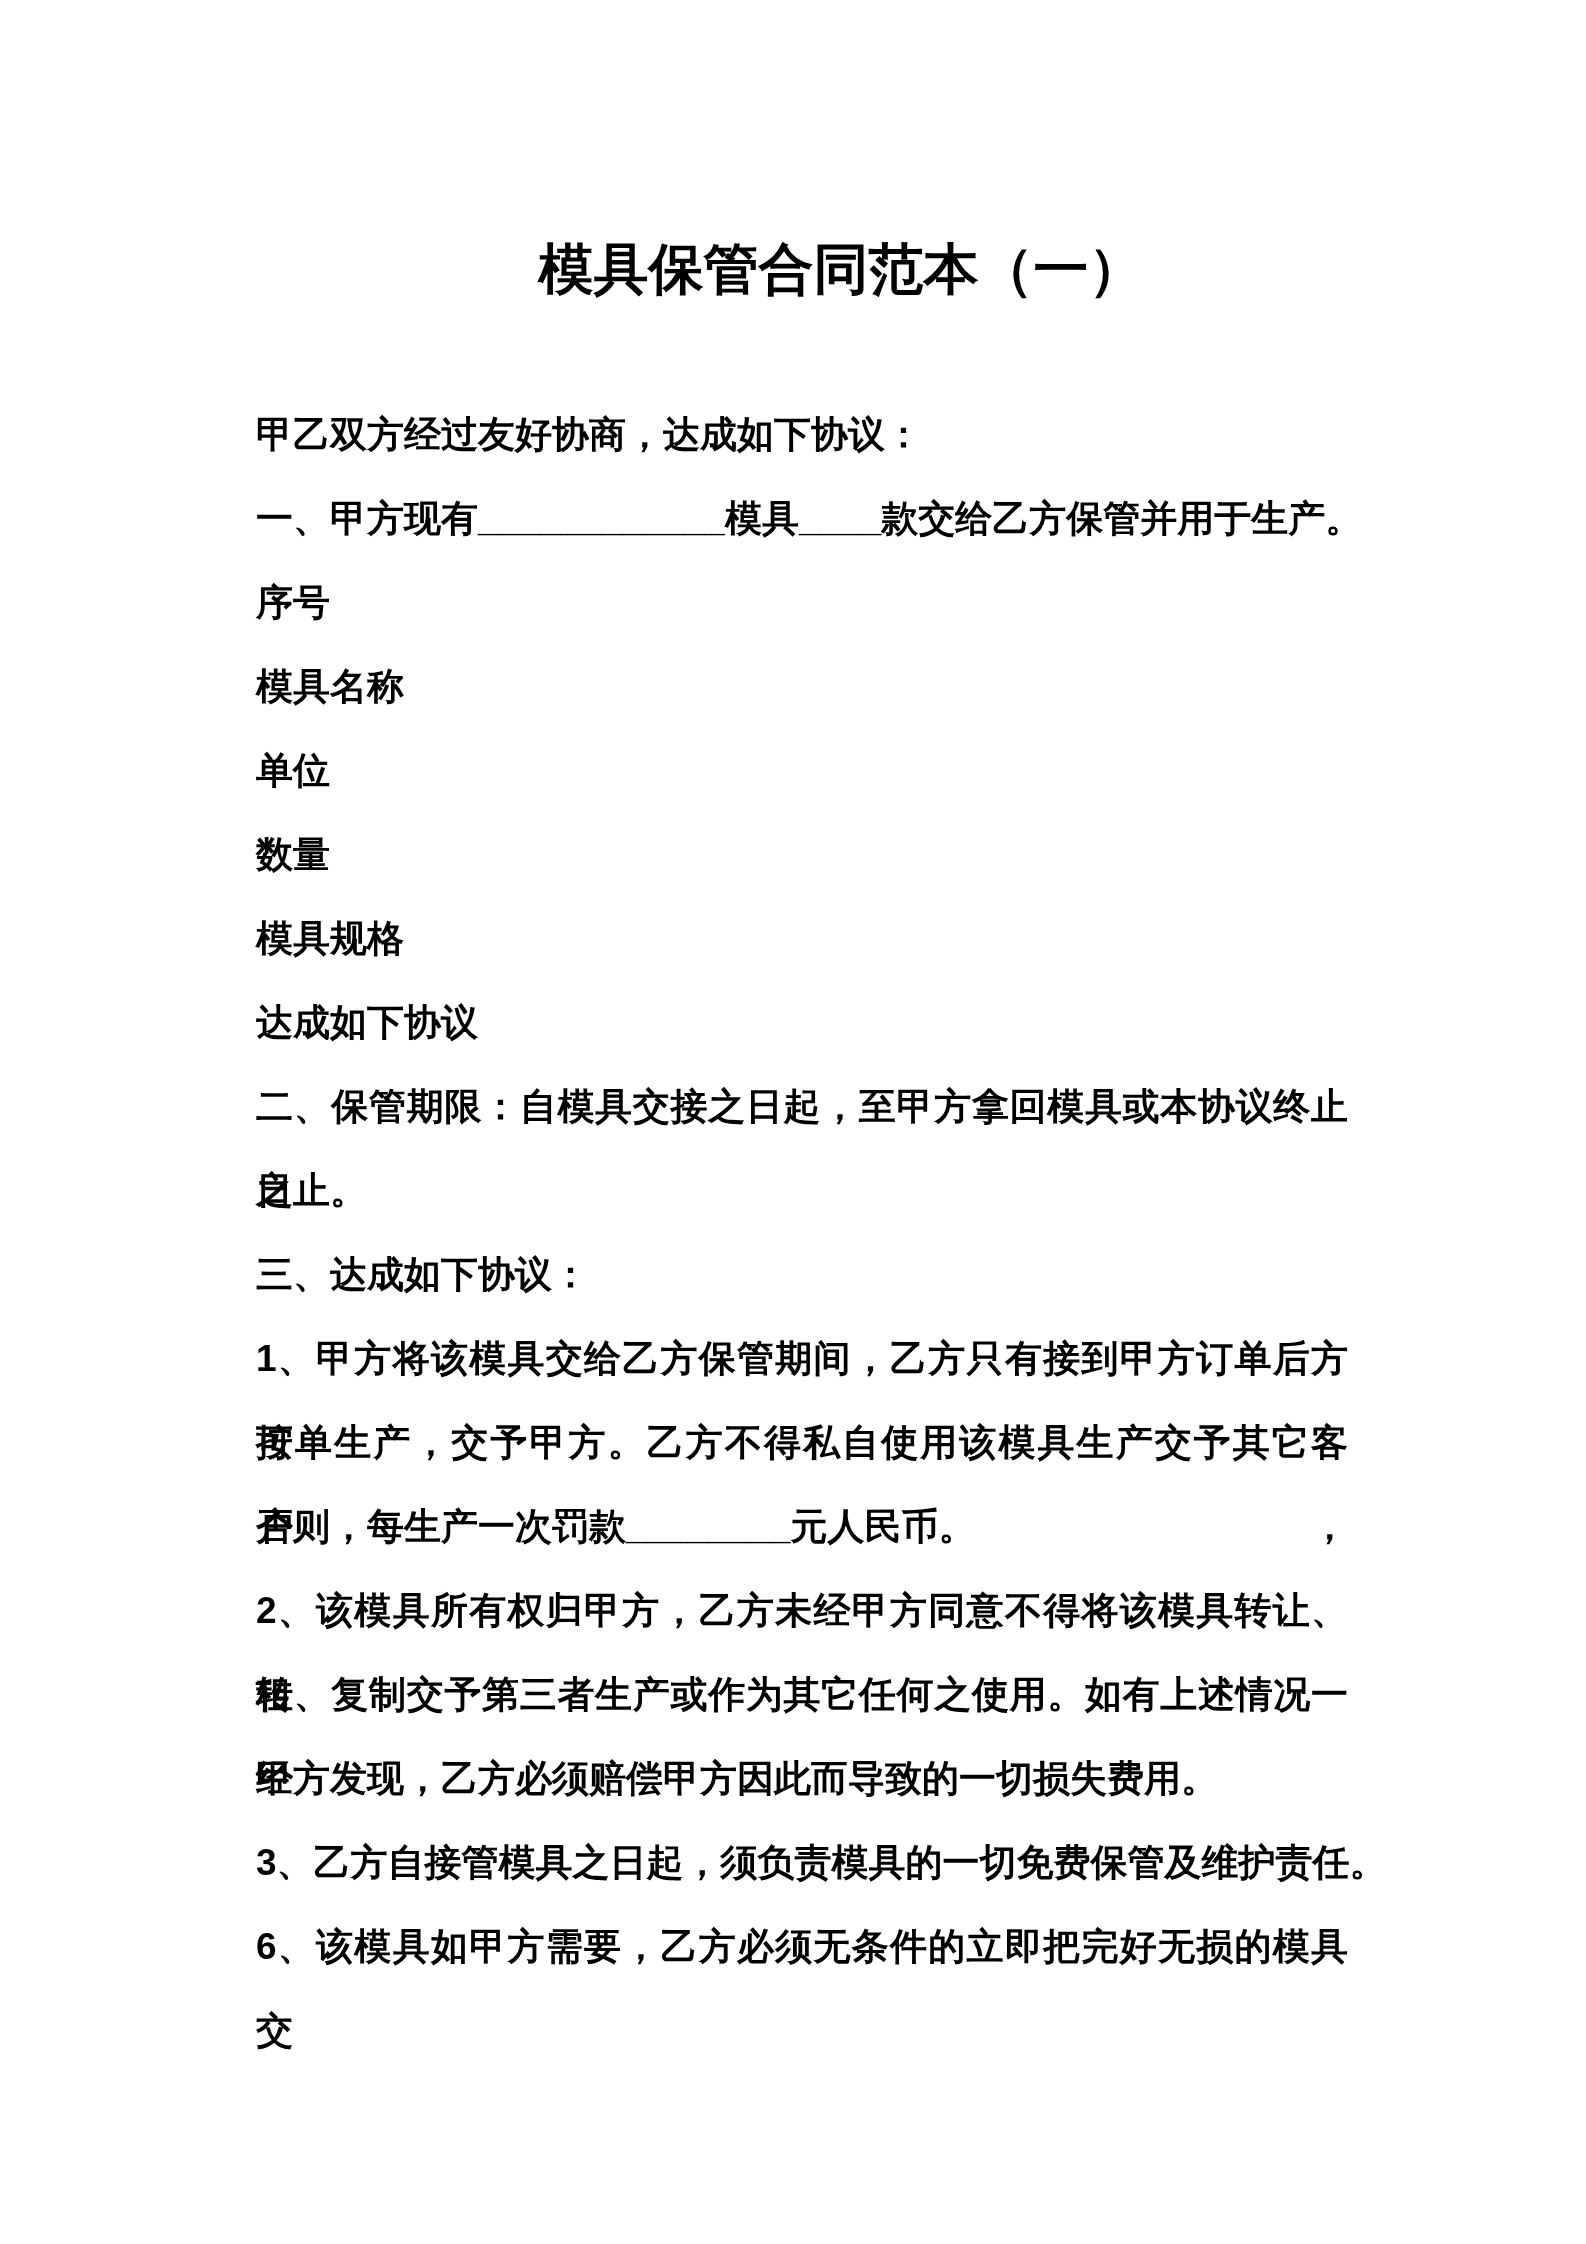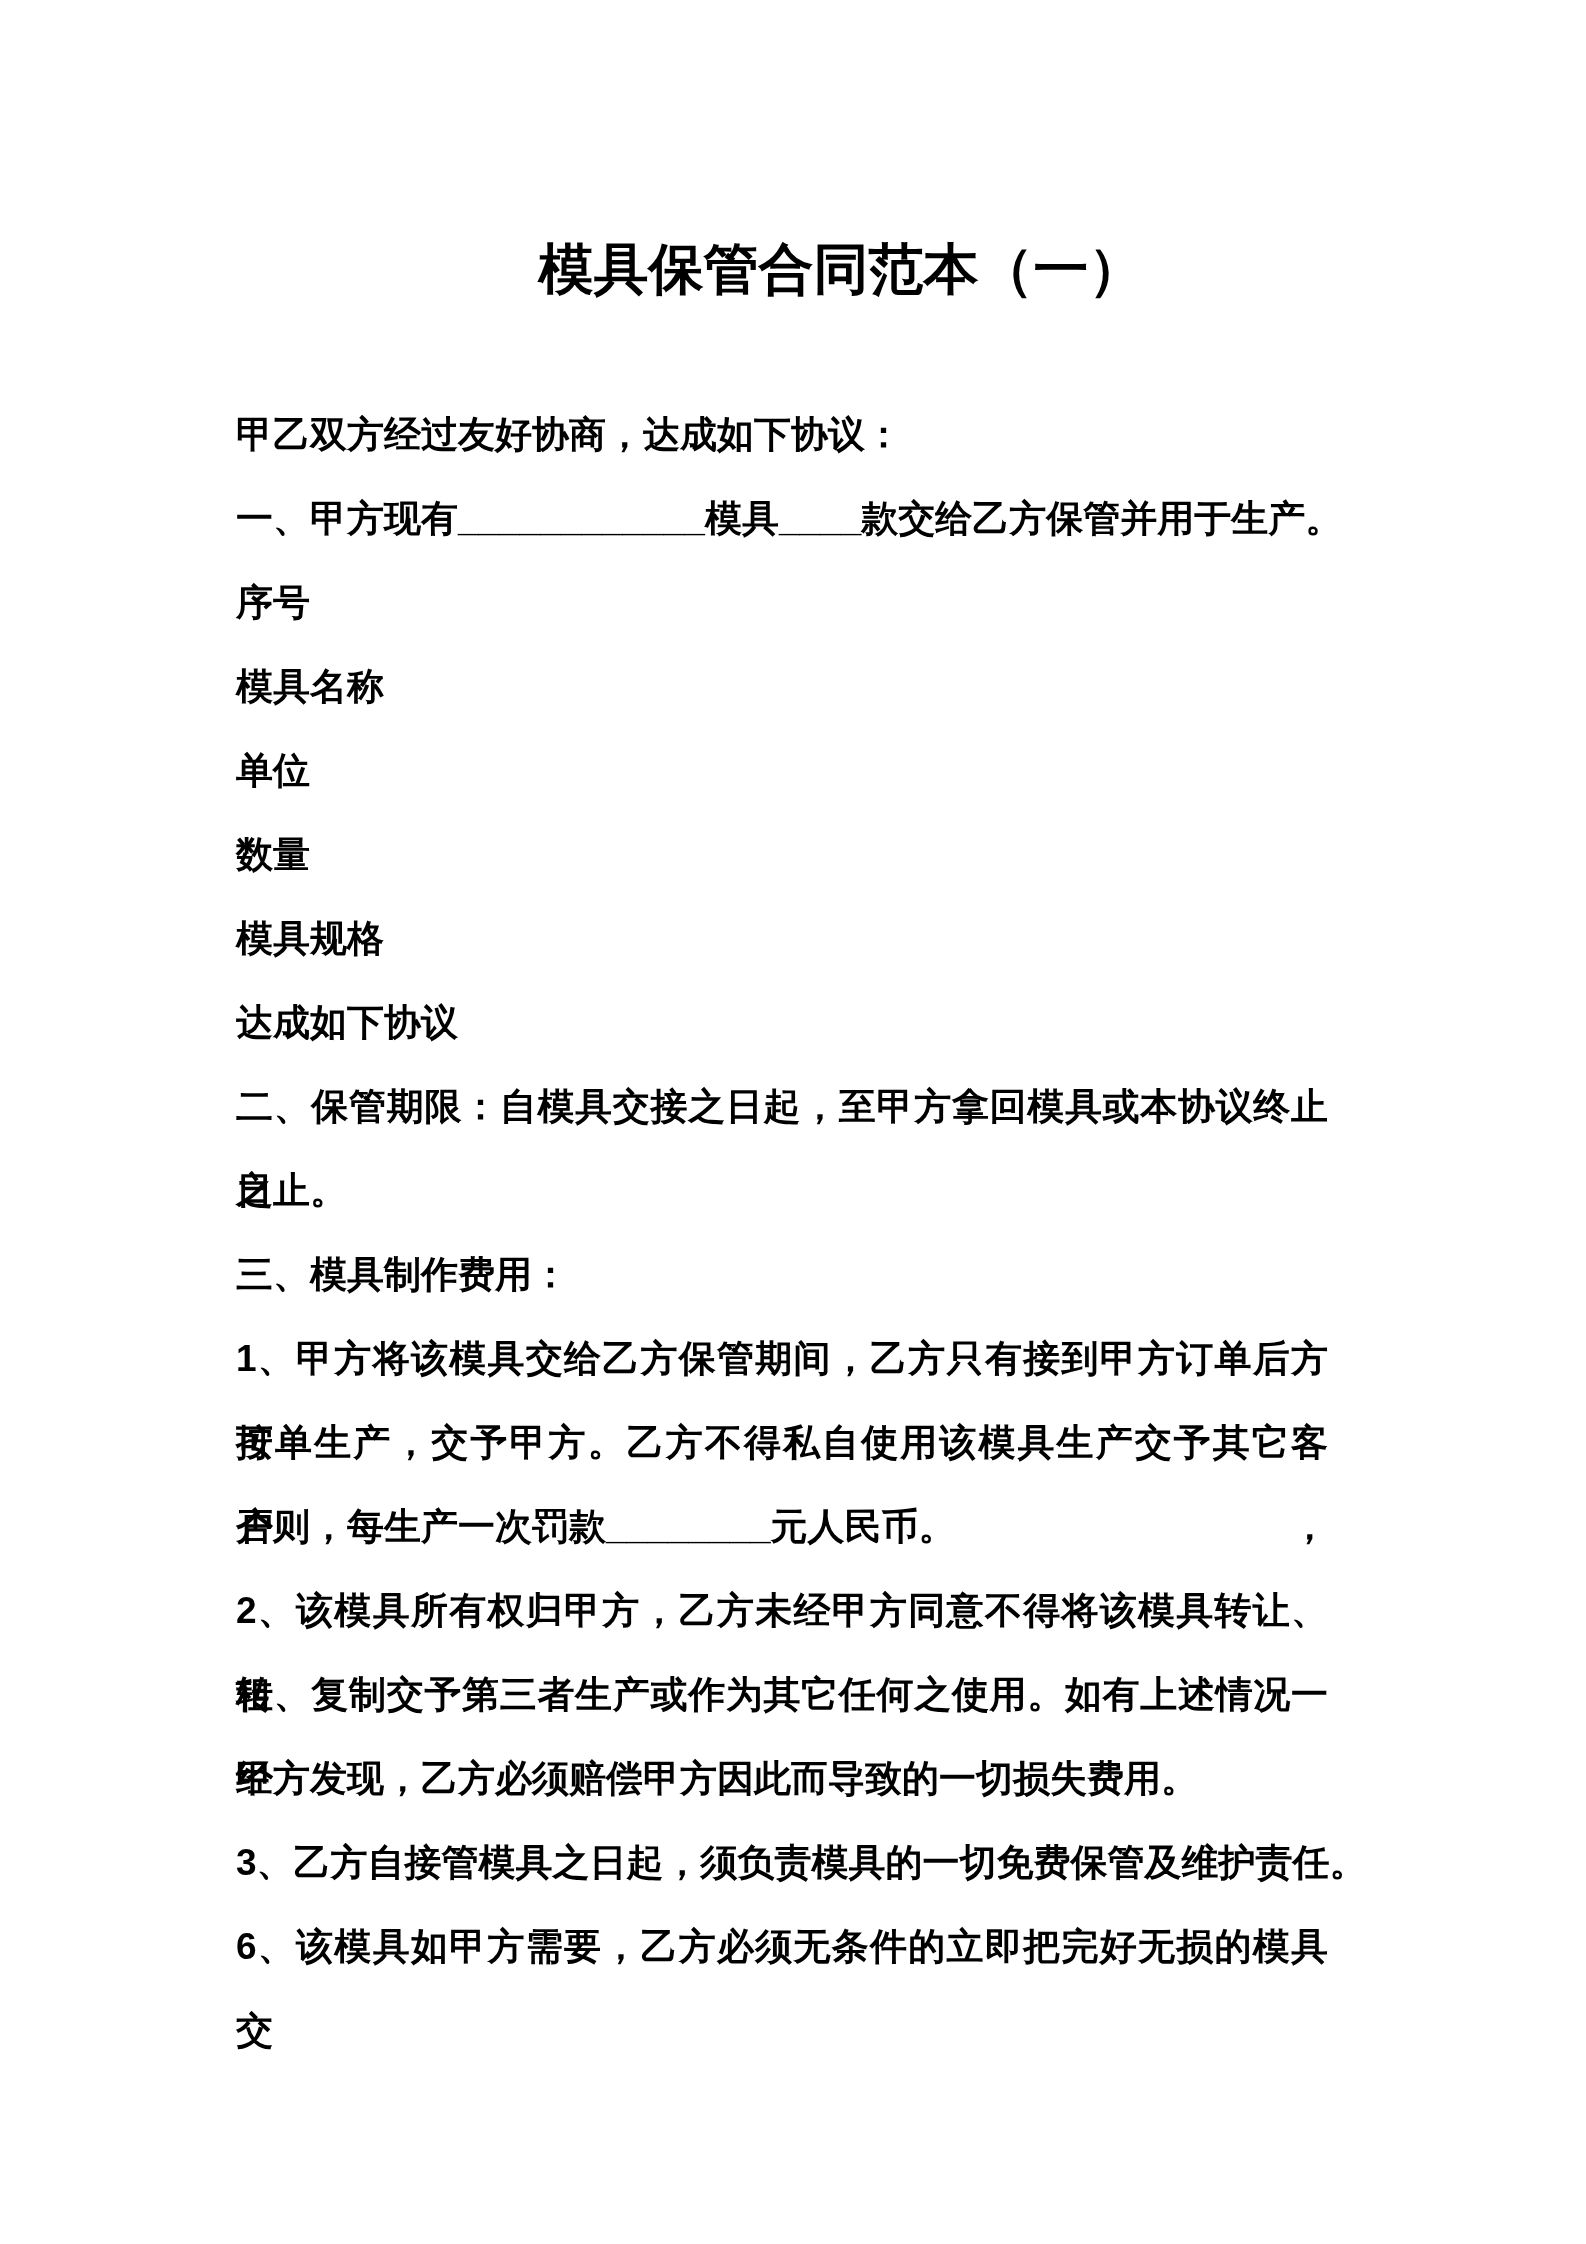--- a/index.html
+++ b/index.html
@@ -25,21 +25,21 @@
     font-size: 55px;
     line-height: 1.25;
     font-weight: bold;
     letter-spacing: 0px;
     white-space: nowrap;
     margin-left: 48px;
   }
   .content {
     position: absolute;
     top: 393px;
-    left: 236px;
+    left: 256px;
     width: 1092px;
   }
   .line {
     height: 84px;
     line-height: 84px;
     font-size: 37px;
     font-weight: bold;
     white-space: nowrap;
     text-align: left;
   }
@@ -61,21 +61,21 @@
     <div class="line">甲乙双方经过友好协商，达成如下协议：</div>
     <div class="line">一、甲方现有____________模具____款交给乙方保管并用于生产。</div>
     <div class="line">序号</div>
     <div class="line">模具名称</div>
     <div class="line">单位</div>
     <div class="line">数量</div>
     <div class="line">模具规格</div>
     <div class="line">达成如下协议</div>
     <div class="line stretch">二、保管期限：自模具交接之日起，至甲方拿回模具或本协议终止之</div>
     <div class="line">日止。</div>
-    <div class="line">三、模具制作费用：</div>
+    <div class="line">三、达成如下协议：</div>
     <div class="line stretch">1、甲方将该模具交给乙方保管期间，乙方只有接到甲方订单后方可</div>
     <div class="line stretch">按单生产，交予甲方。乙方不得私自使用该模具生产交予其它客户，</div>
     <div class="line">否则，每生产一次罚款________元人民币。</div>
     <div class="line stretch">2、该模具所有权归甲方，乙方未经甲方同意不得将该模具转让、转</div>
     <div class="line stretch">租、复制交予第三者生产或作为其它任何之使用。如有上述情况一经</div>
     <div class="line">甲方发现，乙方必须赔偿甲方因此而导致的一切损失费用。</div>
     <div class="line">3、乙方自接管模具之日起，须负责模具的一切免费保管及维护责任。</div>
     <div class="line stretch">6、该模具如甲方需要，乙方必须无条件的立即把完好无损的模具交</div>
   </div>
 

